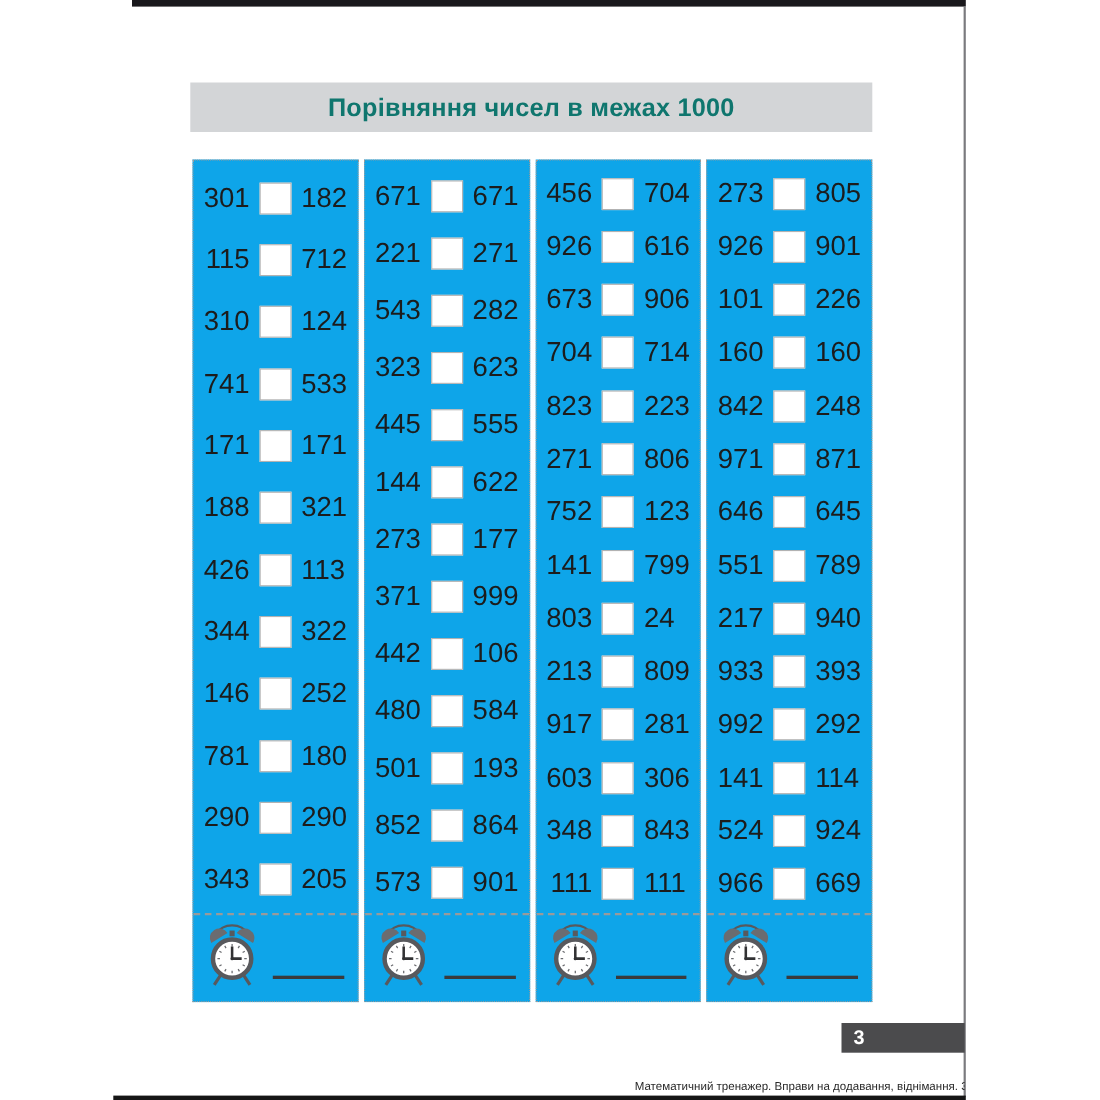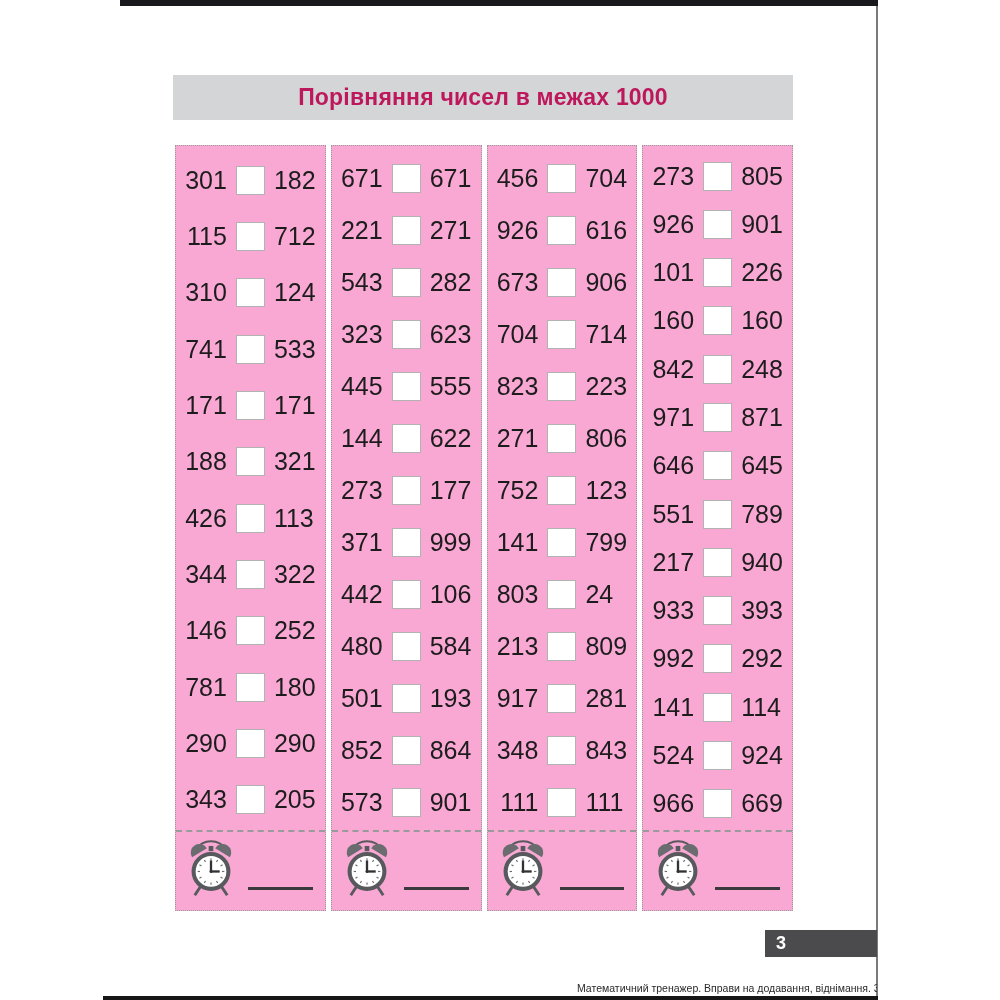--- a/index.html
+++ b/index.html
@@ -5,25 +5,25 @@
   * { margin: 0; padding: 0; box-sizing: border-box; }
   html, body { width: 1000px; height: 1000px; background: #ffffff; font-family: "Liberation Sans", sans-serif; }
   .canvas { position: relative; width: 1000px; height: 1000px; background: #fff; overflow: hidden; }
 
   .top-edge-bar { position: absolute; left: 120px; top: 0; width: 758px; height: 6px; background: #19181c; }
   .right-edge-line { position: absolute; left: 876px; top: 6px; width: 2px; height: 991px; background: #7a7a7e; }
   .bottom-edge-bar { position: absolute; left: 103px; top: 996px; width: 775px; height: 4px; background: #161616; }
 
   .header-band { position: absolute; left: 173px; top: 75px; width: 620px; height: 45px;
                  background: #d3d5d7; display: flex; align-items: center; justify-content: center; }
-  .header-band h1 { font-size: 23px; font-weight: bold; color: #be185d; letter-spacing: 0.2px; }
+  .header-band h1 { font-size: 23px; font-weight: bold; color: #0f766e; letter-spacing: 0.2px; }
 
   .columns { position: absolute; left: 175px; top: 145px; width: 618px; height: 766px;
              display: flex; gap: 5px; }
-  .col { flex: 1 1 0; border: 1px dotted #9a9a9a; display: flex; flex-direction: column; background: #f9a8d4; }
+  .col { flex: 1 1 0; border: 1px dotted #9a9a9a; display: flex; flex-direction: column; background: #0ea5e9; }
   .rows { height: 688px; display: flex; flex-direction: column; justify-content: space-around; padding: 6px 0 2px 0; }
   .row { display: flex; align-items: center; justify-content: center; gap: 9px; }
   .num { font-size: 25px; color: #1c1c1c; width: 47px; }
   .num.left { text-align: right; }
   .num.right { text-align: left; }
   .cmp-box { width: 29px; height: 29px; border: 1px solid #b2b2b2; background: #fff; flex: 0 0 auto; }
 
   .clock-sec { border-top: 2px dashed #9a9a9a; flex: 1; display: flex; align-items: flex-end; padding: 4px 10px 10px 6px; }
   .time-line { flex: 1; border-bottom: 3px solid #3a3a3c; margin: 0 2px 10px 8px; }
 
@@ -328,20 +328,25 @@
     <span class="cmp-box"></span>
     <span class="num right">809</span>
   </div>
 
   <div class="row">
     <span class="num left">917</span>
     <span class="cmp-box"></span>
     <span class="num right">281</span>
   </div>
 
+  <div class="row">
+    <span class="num left">603</span>
+    <span class="cmp-box"></span>
+    <span class="num right">306</span>
+  </div>
 
   <div class="row">
     <span class="num left">348</span>
     <span class="cmp-box"></span>
     <span class="num right">843</span>
   </div>
 
   <div class="row">
     <span class="num left">111</span>
     <span class="cmp-box"></span>

